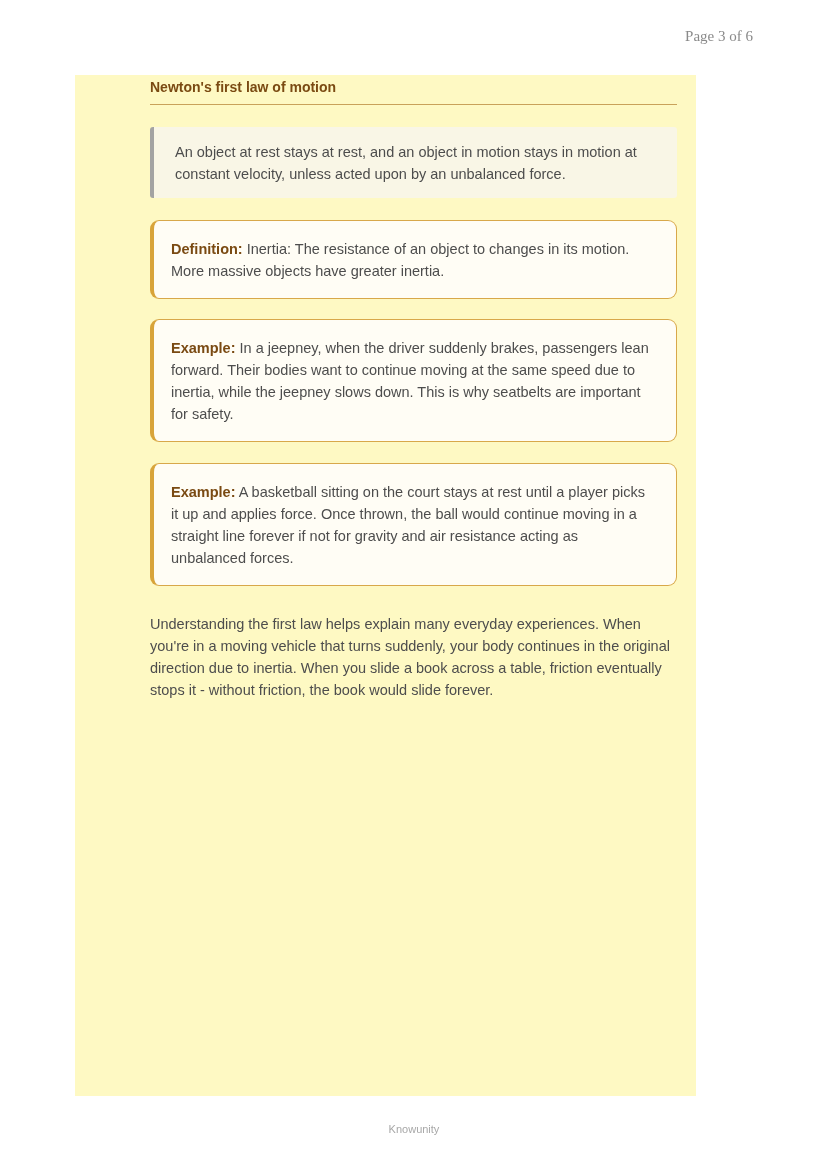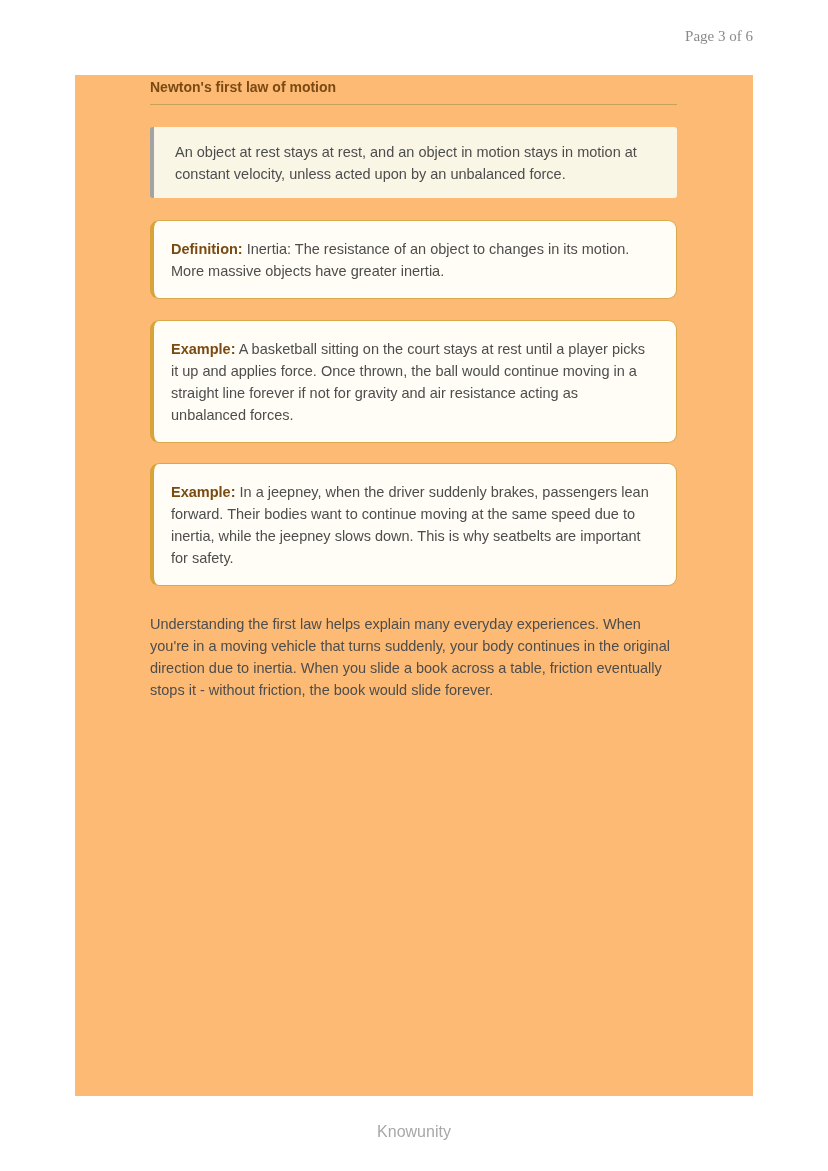--- a/index.html
+++ b/index.html
@@ -6,22 +6,22 @@
   body {
     width: 828px; height: 1171px; background: #ffffff; position: relative;
     font-family: "Liberation Sans", "DejaVu Sans", sans-serif; color: #4a4a4a;
   }
   .page-number {
     position: absolute; top: 28px; right: 75px;
     font-family: "Liberation Serif", "DejaVu Serif", serif;
     font-size: 15px; color: #8a8a8a;
   }
   .sheet {
-    position: absolute; left: 75px; top: 75px; width: 678px; height: 1021px;
-    background: #fdba74;
+    position: absolute; left: 75px; top: 75px; width: 621px; height: 1021px;
+    background: #fef9c3;
   }
   .content { position: absolute; left: 75px; top: 0; width: 527px; }
   .title {
     font-weight: bold; font-size: 14px; color: #7a4a12;
     padding-top: 4px; padding-bottom: 8px;
     border-bottom: 1.5px solid #c9a25a; line-height: 17px;
   }
   .quote {
     margin-top: 22px; background: #f9f6e6; border-left: 4px solid #a3a3a3;
     border-radius: 3px; padding: 14px 20px 13px 21px;
@@ -32,45 +32,45 @@
   }
   .p1 { margin-top: 22px !important; }
   .box {
     background: #fffdf5; border: 1px solid #d8a84a; border-left: 4px solid #d8a43a;
     border-radius: 9px; padding: 17px 20px 16px 17px;
     font-size: 14.5px; line-height: 22px; color: #4d4d4d;
   }
   .box .label { font-weight: bold; color: #7a4a12; }
   .footer {
     position: absolute; top: 1123px; left: 0; width: 828px; text-align: center;
-    font-size: 16px; color: #a8a8a8;
+    font-size: 11px; color: #a8a8a8;
   }
 </style>
 </head>
 <body>
 
 <div class="page-number">Page 3 of 6</div>
 
 <div class="sheet">
   <div class="content">
     <div class="title">Newton's first law of motion</div>
 
     <div class="quote">An object at rest stays at rest, and an object in motion stays in motion at constant velocity, unless acted upon by an unbalanced force.</div>
 
 
     <div class="box" style="margin-top:22px;">
       <span class="label">Definition:</span><span> Inertia: The resistance of an object to changes in its motion. More massive objects have greater inertia.</span>
     </div>
 
 
+    <div class="box" style="margin-top:20px;">
+      <span class="label">Example:</span><span> In a jeepney, when the driver suddenly brakes, passengers lean forward. Their bodies want to continue moving at the same speed due to inertia, while the jeepney slows down. This is why seatbelts are important for safety.</span>
+    </div>
+
     <div class="box" style="margin-top:21px;">
       <span class="label">Example:</span><span> A basketball sitting on the court stays at rest until a player picks it up and applies force. Once thrown, the ball would continue moving in a straight line forever if not for gravity and air resistance acting as unbalanced forces.</span>
-    </div>
-
-    <div class="box" style="margin-top:20px;">
-      <span class="label">Example:</span><span> In a jeepney, when the driver suddenly brakes, passengers lean forward. Their bodies want to continue moving at the same speed due to inertia, while the jeepney slows down. This is why seatbelts are important for safety.</span>
     </div>
 
     <p class="body" style="margin-top:27px;">Understanding the first law helps explain many everyday experiences. When you're in a moving vehicle that turns suddenly, your body continues in the original direction due to inertia. When you slide a book across a table, friction eventually stops it - without friction, the book would slide forever.</p>
   </div>
 </div>
 
 <div class="footer">Knowunity</div>
 
 </body></html>

